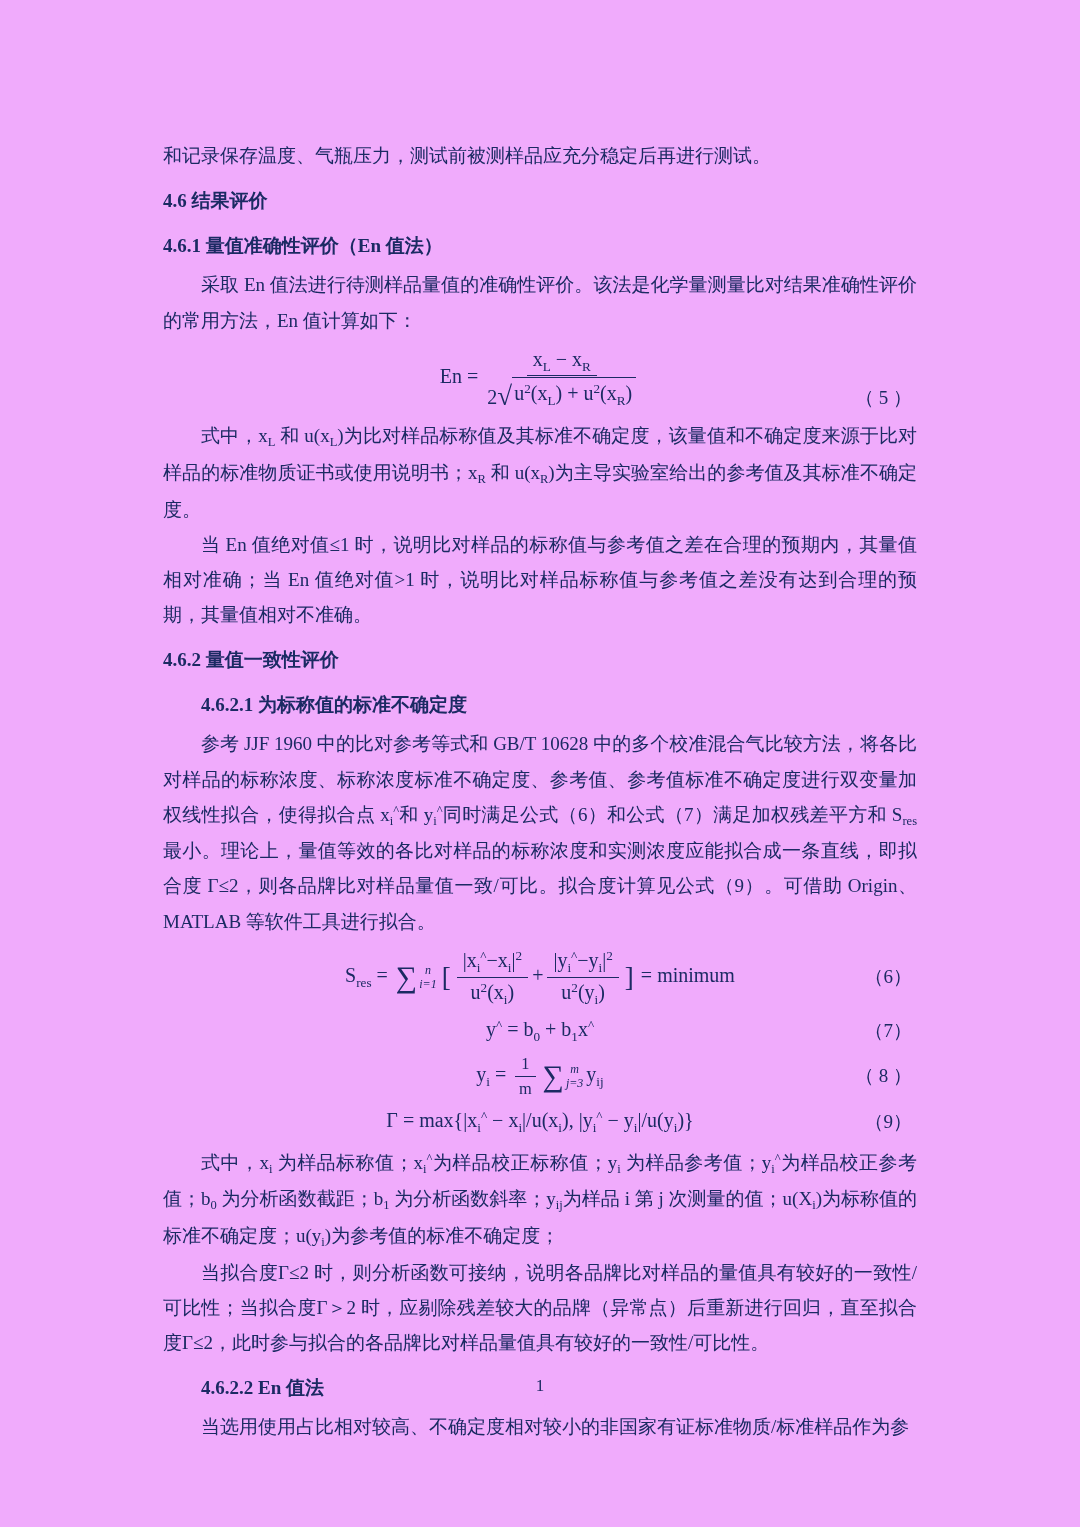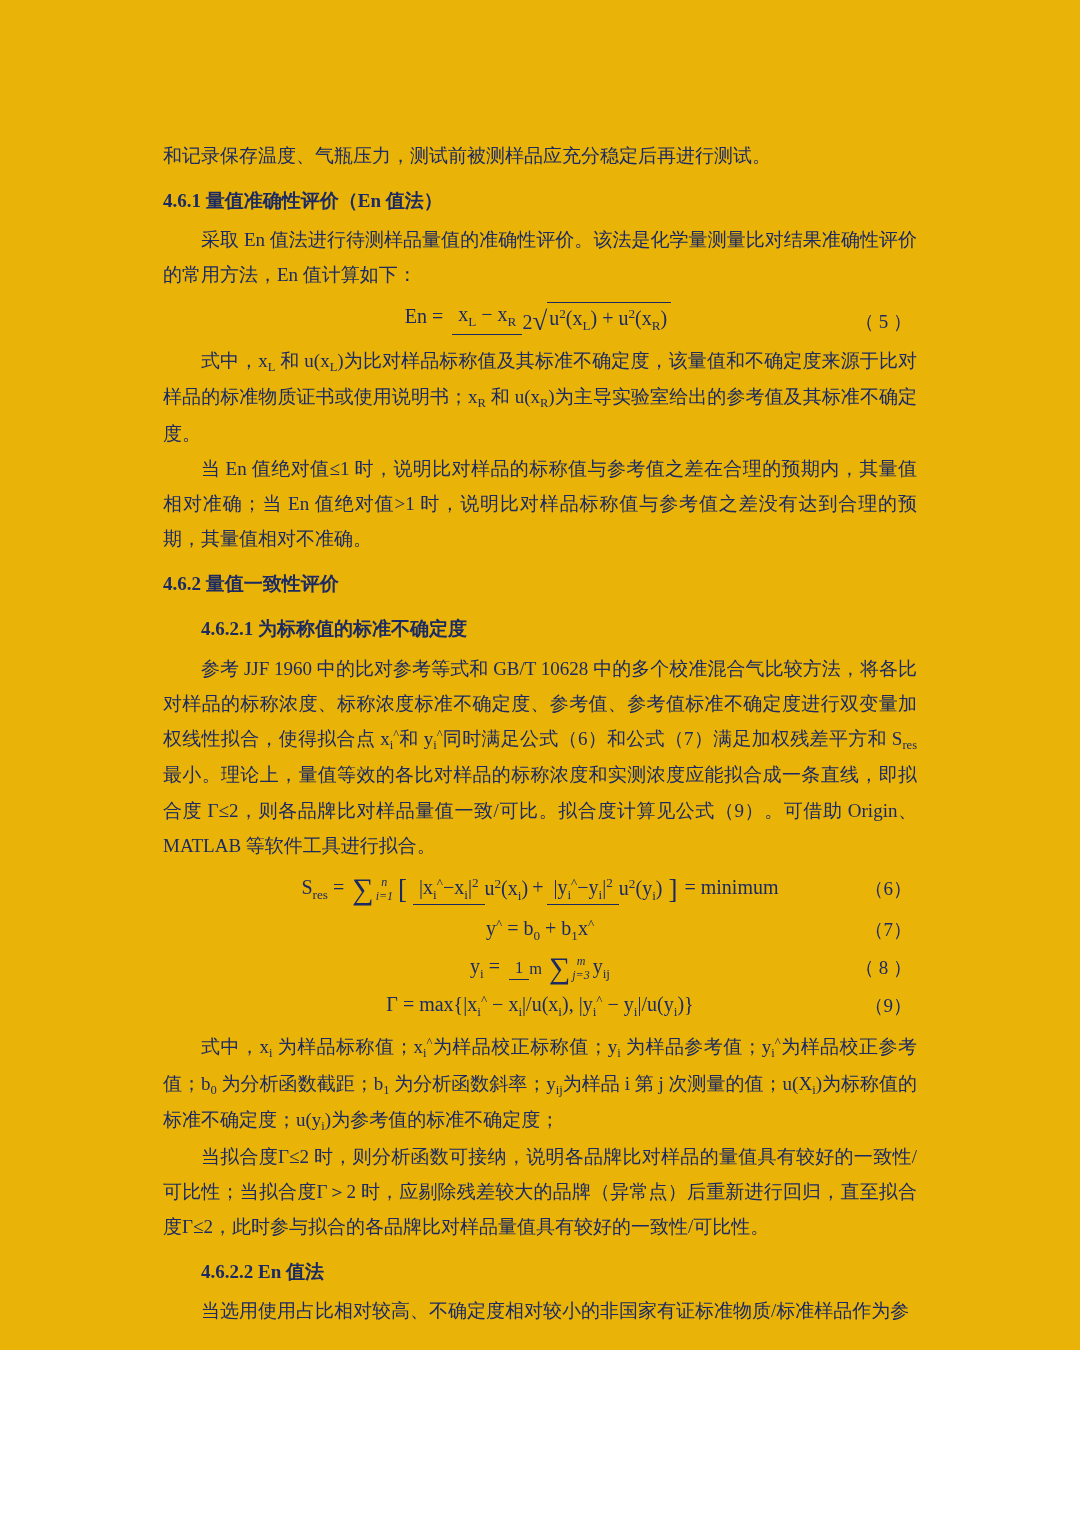--- a/index.html
+++ b/index.html
@@ -1,28 +1,28 @@
 <!DOCTYPE html>
 <html><head>
 <meta charset="utf-8">
 <style>
   *{box-sizing:border-box}
   html,body{margin:0;padding:0;background:#ffffff}
-  .page{position:relative;width:1080px;height:1350px;margin:0 auto;background:#eab308;
+  .page{position:relative;width:1080px;height:1527px;margin:0 auto;background:#f0abfc;
     font-family:"Liberation Serif","DejaVu Serif",serif;color:#1b2a63;
     padding:138px 163px 0 163px;overflow:hidden}
   .para{margin:0;font-size:19px;line-height:1.85;text-align:justify;text-indent:2em}
   .noindent{text-indent:0}
   .heading{margin:10px 0 4px 0;font-size:19px;line-height:1.85;font-weight:bold}
   .heading.indent{padding-left:2em}
   .formula-row{position:relative;text-align:center;font-size:19px;margin:8px 5px;line-height:1.35}
   .formula{display:inline-block;font-size:20px}
   .eq-label{position:absolute;right:0;top:50%;transform:translateY(-50%);font-size:19px}
   .f5row .eq-label{top:auto;bottom:0;transform:none}
-  .frac{display:inline-flex;flex-direction:row;vertical-align:middle;margin:0 4px;line-height:1.3}
+  .frac{display:inline-flex;flex-direction:column;align-items:center;vertical-align:middle;margin:0 4px;line-height:1.3}
   .frac .num{display:block;border-bottom:1.4px solid currentColor;padding:0 6px 1px 6px}
   .frac .den{display:block;padding-top:1px}
   .smallfrac{font-size:82%}
   .sqrt{display:inline-flex;align-items:flex-end}
   .sqrt .radical{font-size:1.35em;line-height:1;transform:translateY(1px)}
   .sqrt .radicand{border-top:1.4px solid currentColor;padding:2px 4px 0 2px}
   .bigop{display:inline-flex;align-items:center;vertical-align:middle;margin:0 3px}
   .bigop .sigma{font-size:1.5em;line-height:1;font-style:normal}
   .bigop .limits{display:inline-flex;flex-direction:column;font-size:60%;line-height:1.2;margin-left:2px;font-style:italic;align-self:center}
   .bracket{font-size:1.35em;margin:0 2px;vertical-align:middle}
@@ -31,20 +31,21 @@
   .rt-sup{font-size:66%;vertical-align:0.55em}
   .page-number{position:absolute;left:0;right:0;top:1376px;text-align:center;font-size:17px}
 </style>
 </head>
 <body>
 
 <div class="page" style="color: rgb(27, 42, 99);">
 
   <p class="para noindent">和记录保存温度、气瓶压力，测试前被测样品应充分稳定后再进行测试。</p>
 
+  <h2 class="heading">4.6 结果评价</h2>
 
   <h3 class="heading"><span>4.6.1 量值准确性评价（</span><span class="rt-i">En</span><span> 值法）</span></h3>
 
   <p class="para"><span>采取 </span><span class="rt-i">En</span><span> 值法进行待测样品量值的准确性评价。该法是化学量测量比对结果准确性评价的常用方法，</span><span class="rt-i">En</span><span> 值计算如下：</span></p>
 
   <div class="formula-row f5row">
     <span class="formula"><span><span class="rt-i">En</span><span> = </span></span><span class="frac">
           <span class="num"><span class="rt-i">x</span><span class="rt-sub rt-i">L</span><span> − </span><span class="rt-i">x</span><span class="rt-sub rt-i">R</span></span>
           <span class="den"><span>2</span><span class="sqrt">
               <span class="radical">√</span>

